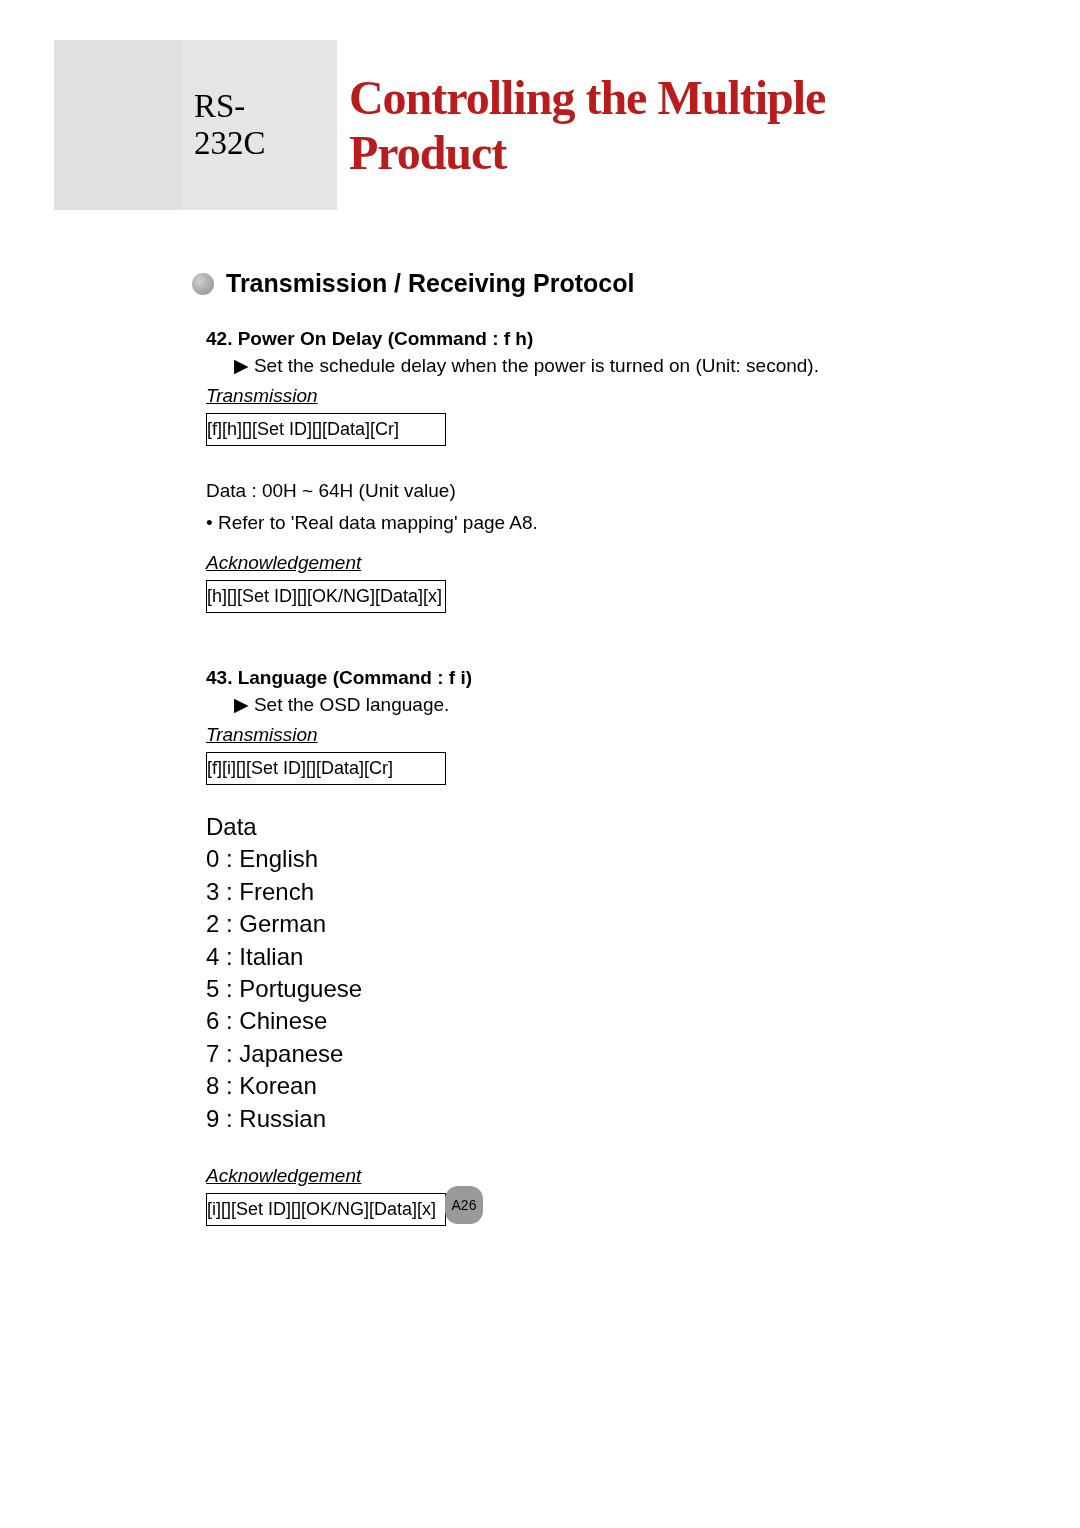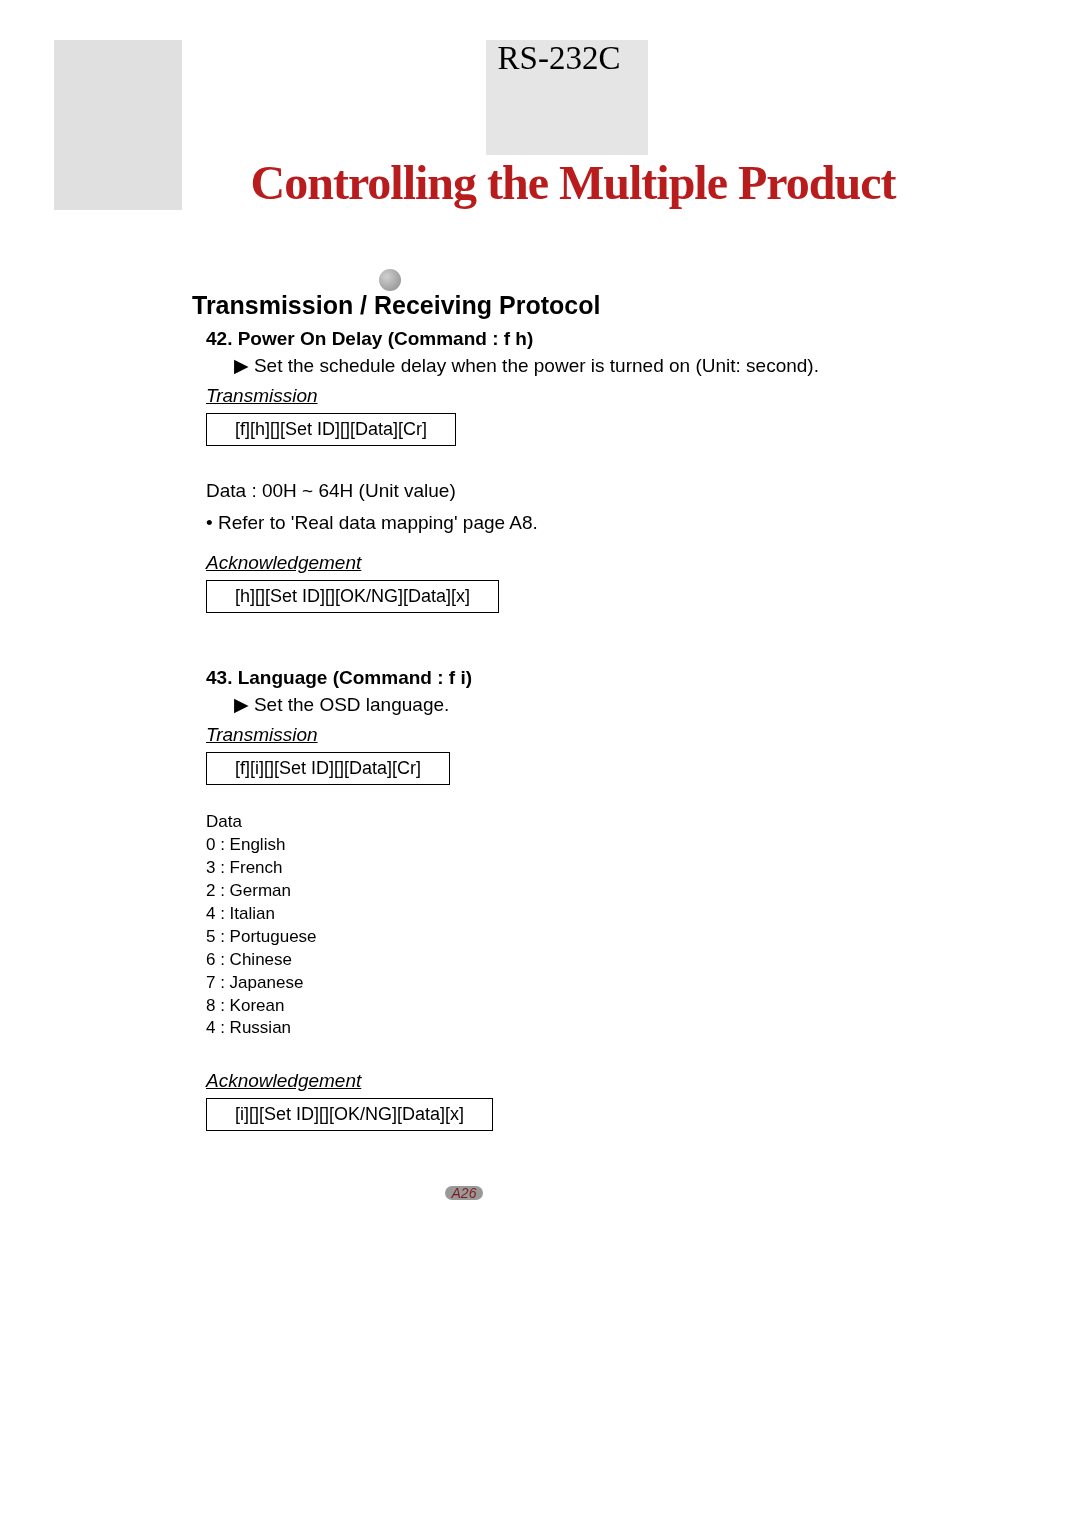--- a/index.html
+++ b/index.html
@@ -1,19 +1,18 @@
 <!DOCTYPE html>
 <html><head>
   <meta charset="utf-8">
   <style>
     * {
       margin: 0;
       padding: 0;
       box-sizing: border-box;
-      flex-direction: column;
     }
     body {
       width: 1080px;
       height: 1528px;
       background: #fff;
       font-family: Arial, Helvetica, sans-serif;
       position: relative;
     }
     .left-sidebar {
       position: absolute;
@@ -91,58 +90,57 @@
       font-family: Arial, sans-serif;
     }
     .label-line {
       font-style: italic;
       text-decoration: underline;
       font-size: 19px;
       margin-bottom: 6px;
     }
     .code-box {
       border: 1.5px solid #000;
-      padding: 5px 28px;
+      padding: 5px 0;
       font-size: 18px;
       display: inline-block;
       min-width: 240px;
       margin-bottom: 6px;
     }
     .data-note {
       font-size: 19px;
       margin-top: 28px;
       margin-bottom: 10px;
     }
     .ref-note {
       font-size: 19px;
       margin-bottom: 18px;
     }
     .section-gap {
       margin-top: 48px;
     }
     .data-list {
-      font-size: 17px;
+      font-size: 24px;
       line-height: 1.35;
       margin-top: 20px;
       margin-bottom: 30px;
     }
     .page-badge {
       position: absolute;
       left: 445px;
       top: 1186px;
       width: 38px;
-      height: 14px;
+      height: 38px;
       background: #999;
       border-radius: 13px;
       display: flex;
       align-items: center;
       justify-content: center;
-      color: #7f1d1d;
+      color: #000000;
       font-size: 14px;
-      font-style: italic;
     }
   </style>
 </head>
 <body>
 
 <div class="left-sidebar"></div>
 
 <div class="header">
   <div class="header-prefix">RS-232C</div>
   <div class="header-title">Controlling the Multiple Product</div>
@@ -179,21 +177,21 @@
     <div class="data-list">
       <div>Data</div>
       <div>0 : English</div>
       <div>3 : French</div>
       <div>2 : German</div>
       <div>4 : Italian</div>
       <div>5 : Portuguese</div>
       <div>6 : Chinese</div>
       <div>7 : Japanese</div>
       <div>8 : Korean</div>
-      <div>4 : Russian</div>
+      <div>9 : Russian</div>
     </div>
 
     <div class="label-line">Acknowledgement</div>
     <div class="code-box">[i][][Set ID][][OK/NG][Data][x]</div>
   </div>
 
 </div>
 
 <div class="page-badge">
   <span>A26</span>

